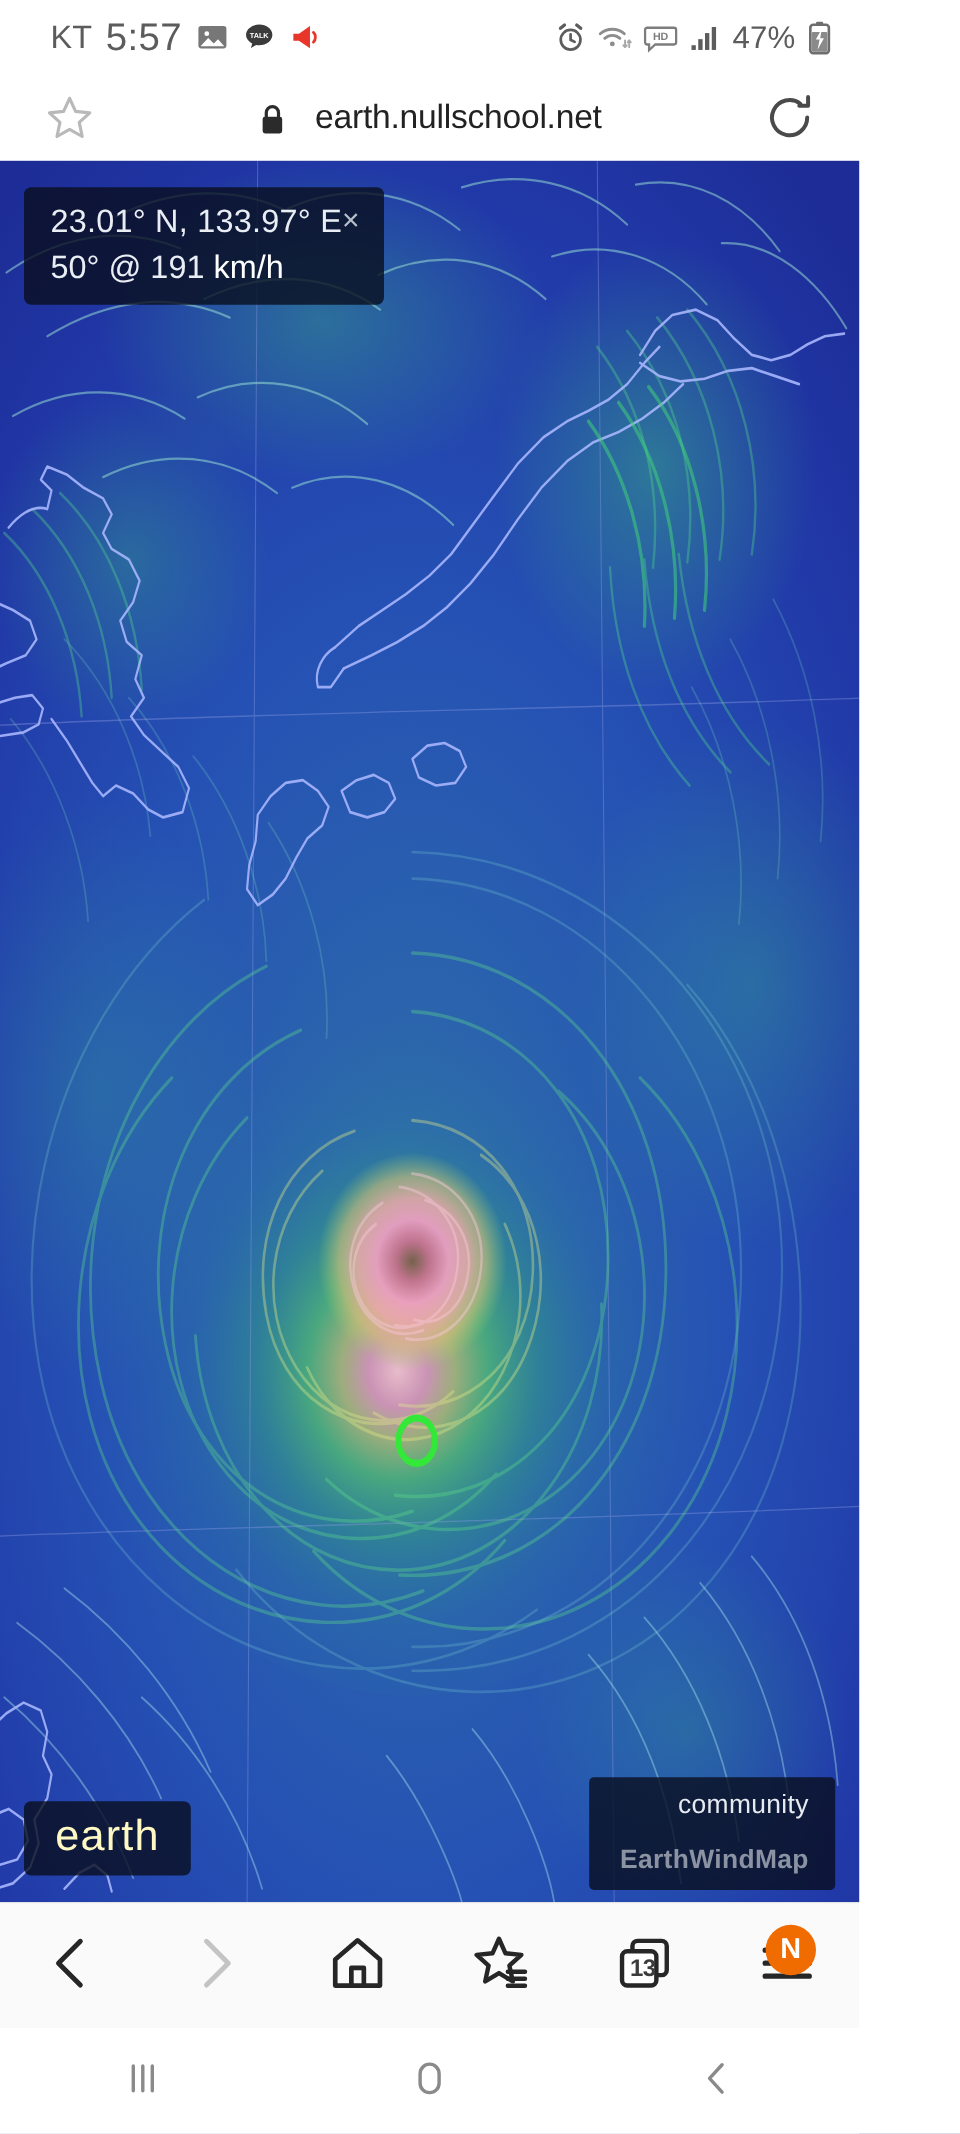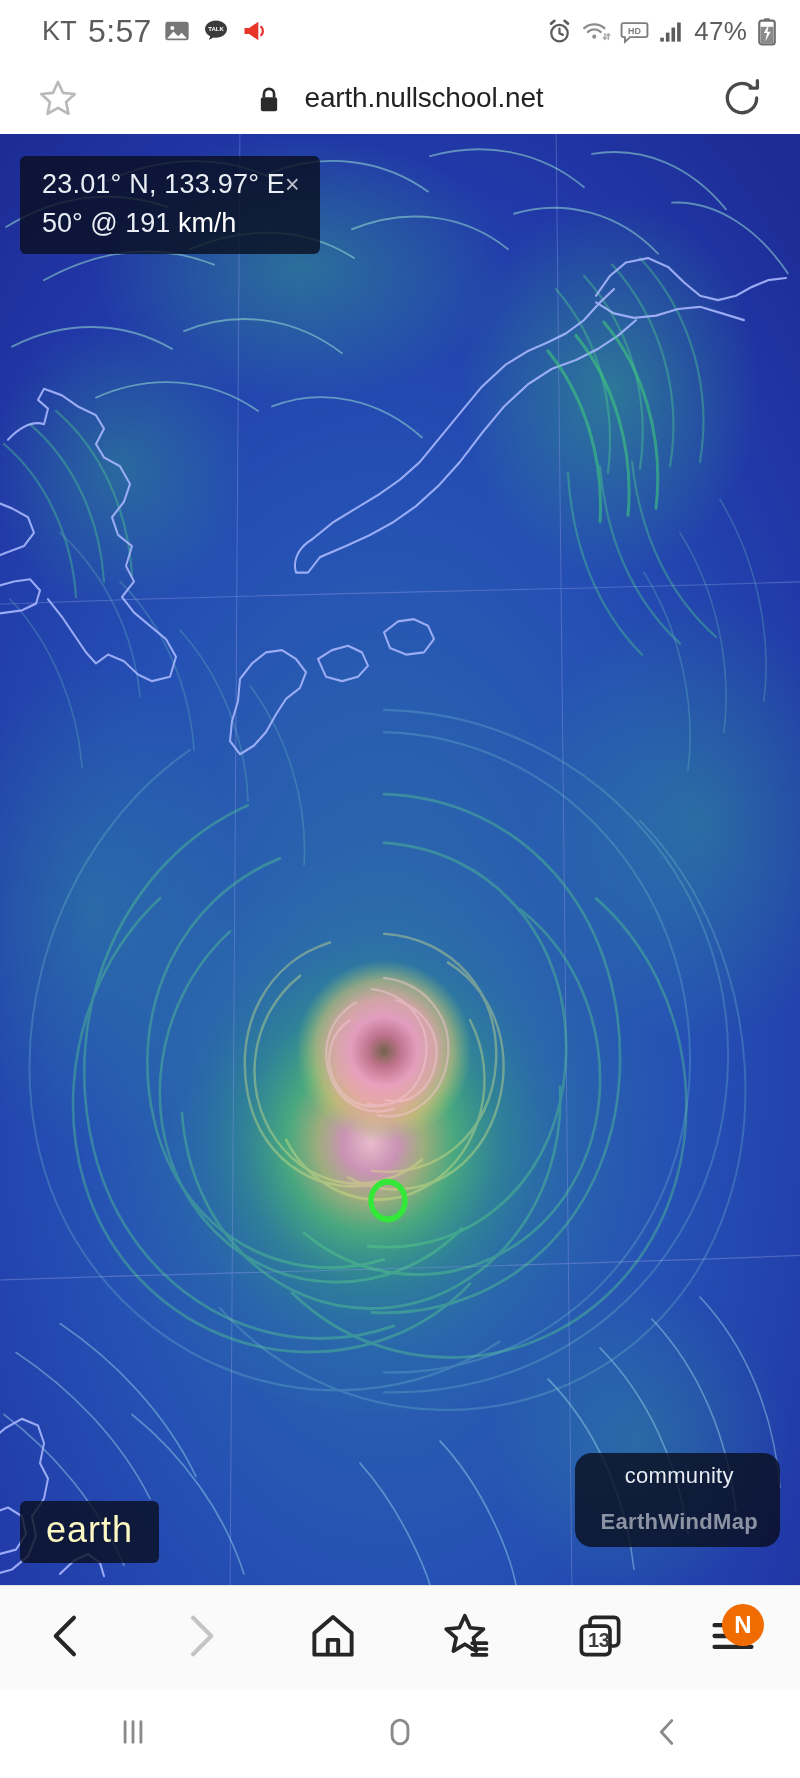--- a/index.html
+++ b/index.html
@@ -5,21 +5,21 @@
 <style>
   * { margin:0; padding:0; box-sizing:border-box; }
   html, body {
     width:800px; height:1778px;
     background:#ffffff;
     font-family:"Liberation Sans", sans-serif;
     overflow:hidden;
   }
   .phone {
     position:relative;
-    width:800px; height:1778px;
+    width:716px; height:1778px;
     display:flex; flex-direction:column;
     background:#fff;
   }
 
   
   .statusbar {
     height:62px; flex:0 0 62px;
     background:#ffffff;
     display:flex; align-items:center;
     padding:0 22px 0 42px;
@@ -87,25 +87,25 @@
     left:20px; bottom:22px;
     background:rgba(9,14,30,.80);
     border-radius:6px;
     padding:8px 26px 12px 26px;
     font-size:36px; color:#fef9c3;
     letter-spacing:1px; font-weight:400;
   }
 
   .community-box {
     position:absolute;
-    right:20px; bottom:38px;
+    right:20px; bottom:10px;
     background:rgba(9,14,30,.80);
-    border-radius:17px;
+    border-radius:4px;
     padding:10px 22px 12px 26px;
-    text-align:center;
+    text-align:right;
   }
   .community-title { font-size:22px; color:#e6eaf1; letter-spacing:.3px; }
   .community-sub   { font-size:22px; color:#8b93a3; letter-spacing:.3px; margin-top:20px;font-weight:bold; }
 
   
   .browsernav {
     height:105px; flex:0 0 105px;
     background:#fafafa;
     border-top:1px solid #e3e3e3;
     display:flex; align-items:center;

